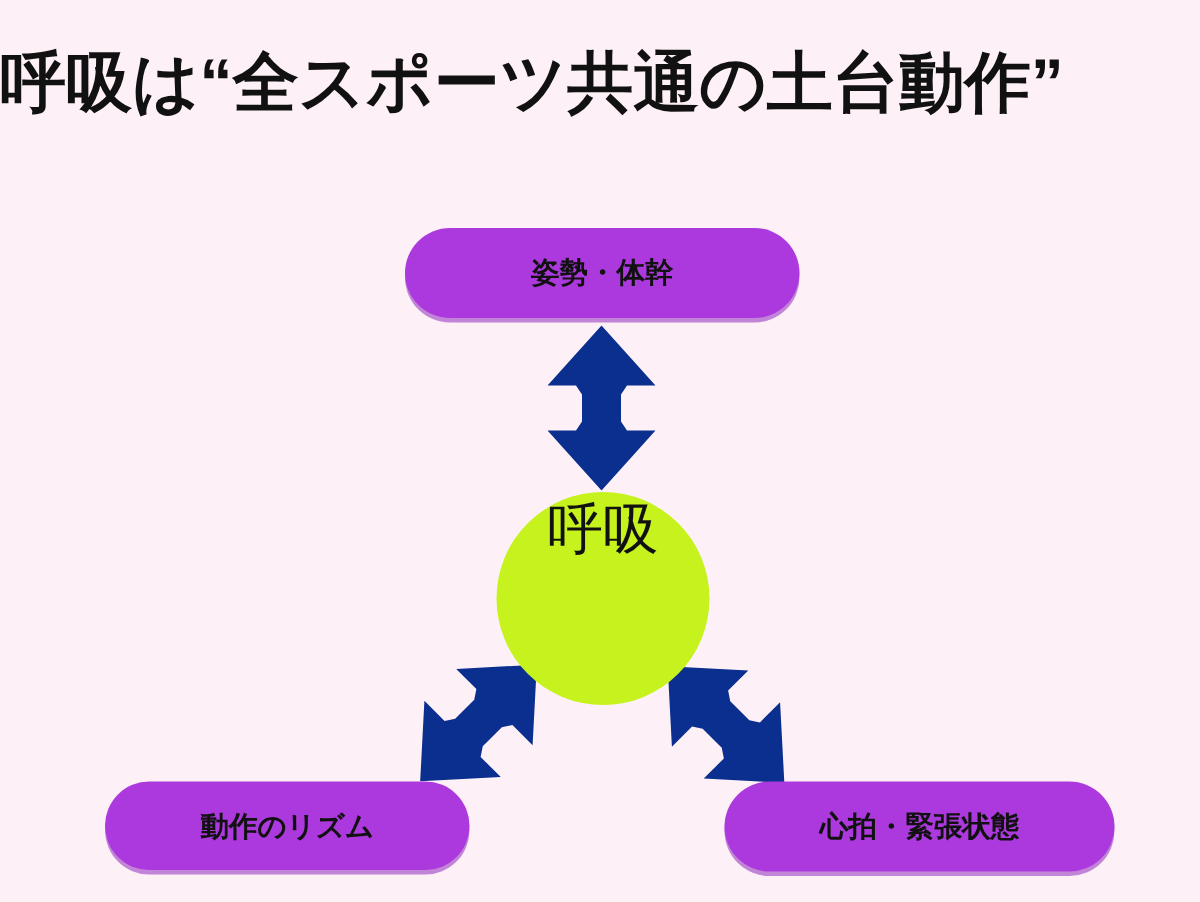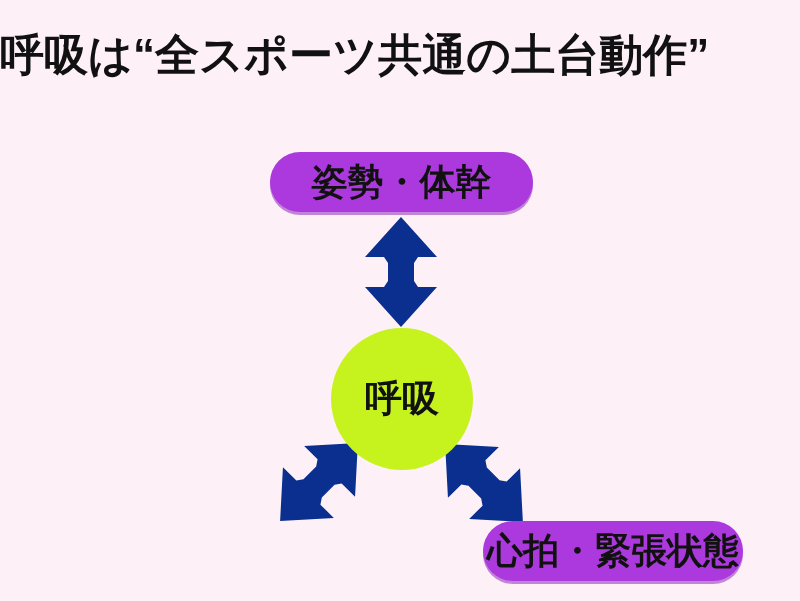--- a/index.html
+++ b/index.html
@@ -33,42 +33,42 @@
     color: var(--text);
     white-space: nowrap;
   }
   .pill {
     position: absolute;
     background: var(--node-fill);
     border-radius: 40px;
     display: flex;
     align-items: center;
     justify-content: center;
-    font-size: 36px;
+    font-size: 19px;
     font-weight: 800;
     color: var(--text);
     z-index: 2;
     box-shadow: 0 3px 0 rgba(146, 41, 189, 0.55);
   }
   .pill-top    { left: 270px; top: 152px; width: 263px; height: 60px; }
   .pill-bleft  { left: 70px;  top: 521px; width: 243px; height: 59px; }
   .pill-bright { left: 483px; top: 521px; width: 260px; height: 60px; }
   .center-circle {
     position: absolute;
     left: 331px;
     top: 328px;
     width: 142px;
     height: 142px;
     border-radius: 50%;
     background: var(--center-fill);
     display: flex;
-    align-items: center;
+    align-items: flex-start;
     justify-content: center;
     font-size: 37px;
-    font-weight: 700;
+    font-weight: 400;
     color: var(--text);
     z-index: 2;
   }
   .arrow {
     position: absolute;
     width: 72px;
     height: 110px;
     color: var(--arrow-fill);
     z-index: 1;
   }
@@ -103,18 +103,21 @@
       <path fill="currentColor" d="M36 0 L72 40 L53 40 L49 46 L49 64 L53 70 L72 70 L36 110 L0 70 L19 70 L23 64 L23 46 L19 40 L0 40 Z"></path>
     </svg>
   </div>
 
   <div class="arrow arrow-bright">
     <svg viewBox="0 0 72 110" xmlns="http://www.w3.org/2000/svg" aria-hidden="true">
       <path fill="currentColor" d="M36 0 L72 40 L53 40 L49 46 L49 64 L53 70 L72 70 L36 110 L0 70 L19 70 L23 64 L23 46 L19 40 L0 40 Z"></path>
     </svg>
   </div>
 
+  <div class="pill pill-bleft">
+    <span>動作のリズム</span>
+  </div>
 
   <div class="pill pill-bright">
     <span>心拍・緊張状態</span>
   </div>
 
 </div>
 
 </body></html>

